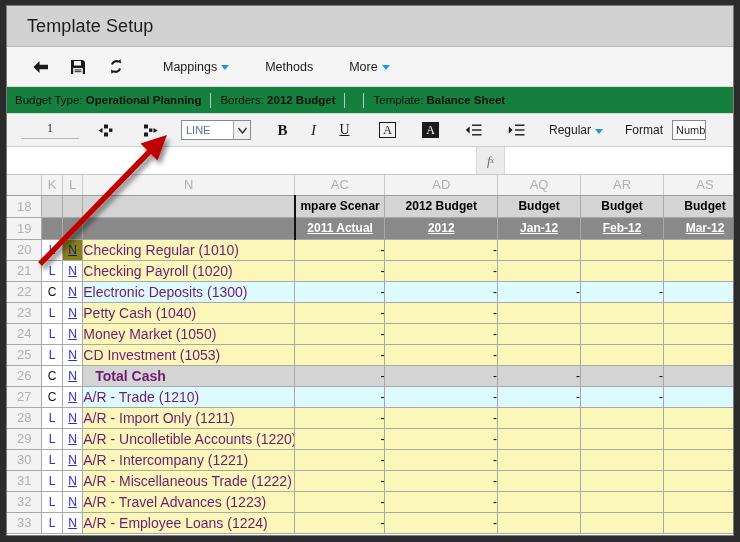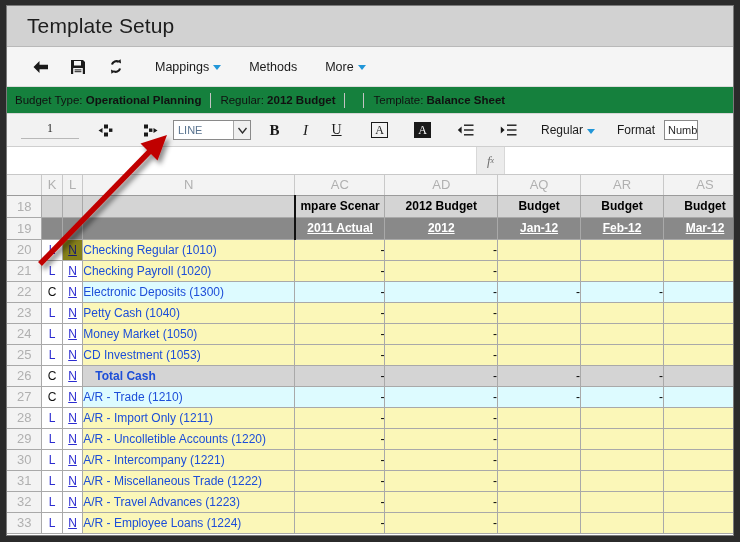--- a/index.html
+++ b/index.html
@@ -27,21 +27,21 @@
 
   
   #titlebar {
     height: 41px;
     background: #d2d2d2;
     border-bottom: 1px solid #b9b9b9;
     display: flex; align-items: center;
     padding-left: 20px;
   }
   #titlebar .title {
-    font-size: 21px;
+    font-size: 18px;
     color: #1d1d1d;
     letter-spacing: .1px;
   }
 
   
   #maintoolbar {
     height: 40px;
     background: #f5f5f5;
     border-bottom: 1px solid #dcdcdc;
     display: flex; align-items: center;
@@ -49,21 +49,21 @@
   }
   .mt-icon {
     width: 38px; height: 30px;
     display: flex; align-items: center; justify-content: center;
     color: #1a1a1a;
     cursor: pointer;
   }
   .mt-icon svg { display: block; }
   .mt-item {
     font-size: 12.5px; color: #1a1a1a;
-    padding: 4px 8px; margin-left: 12px;
+    padding: 4px 8px; margin-left: 20px;
     cursor: pointer; white-space: nowrap;
     display: flex; align-items: center; gap: 4px;
   }
   .caret {
     display: inline-block;
     width: 0; height: 0;
     border-left: 4px solid transparent;
     border-right: 4px solid transparent;
     border-top: 5px solid #2196d8;
     position: relative; top: 1px;
@@ -107,22 +107,22 @@
     cursor: text;
   }
   .fb-btn {
     width: 31px; height: 25px;
     display: flex; align-items: center; justify-content: center;
     color: #1a1a1a; cursor: pointer;
     font-size: 14px;
   }
   .fb-gap { width: 12px; }
   .styleselect {
-    width: 78px; height: 20px;
-    margin: 0 8px;
+    width: 70px; height: 20px;
+    margin: 0 16px;
     border: 1px solid #8a8a8a;
     background: #ffffff;
     display: flex; align-items: stretch;
     cursor: pointer;
   }
   .styleselect .val {
     flex: 1;
     font-size: 11px;
     color: #5a7490;
     display: flex; align-items: center;
@@ -244,21 +244,21 @@
   td.yellow { background: #fbf7b8; }
   td.cyan   { background: #ddfbff; }
   td.grey   { background: #d4d4d4; }
   td.kcol   { background: #ffffff; text-align: center; font-size: 12px; }
   td.lcol   { background: #ffffff; text-align: center; font-size: 12px; }
   td.lcol .n { color: #2b2bd0; text-decoration: underline; cursor: pointer; }
   td.kcol .k { color: #2b2bd0; }
   td.kcol .kc { color: #111; }
   td.sel { background: #85801a; }
   td.sel .n { color: #1a1a6e; }
-  td.labelcell { font-size: 12px; color: #1d4ed8; }
+  td.labelcell { font-size: 14px; color: #701a75; }
   td.labelcell.bold { font-weight: bold; padding-left: 12px; }
 
   
   td.thickright { border-right: 2px solid #111; }
   tr.hdr19 td.thickright, tr.hdr18 td.thickright { border-right: 2px solid #111; }
 
   
   #arrow {
     position: absolute;
     left: 0; top: 0;
@@ -308,21 +308,21 @@
     </div>
     <div class="mt-item">
       <span>More</span>
       <span class="caret"></span>
     </div>
   </div>
 
   <div id="contextbar">
     <span class="ctx"><span>Budget Type:</span> <b>Operational Planning</b></span>
     <span class="sep"></span>
-    <span class="ctx"><span>Regular:</span> <b>2012 Budget</b></span>
+    <span class="ctx"><span>Borders:</span> <b>2012 Budget</b></span>
     <span class="sep"></span>
     <span class="sep"></span>
     <span class="ctx"><span>Template:</span> <b>Balance Sheet</b></span>
   </div>
 
   <div id="formatbar">
     <div class="cellref">1</div>
     <div class="fb-gap"></div>
     <div class="fb-btn">
       <svg width="17" height="13" viewBox="0 0 17 13">

